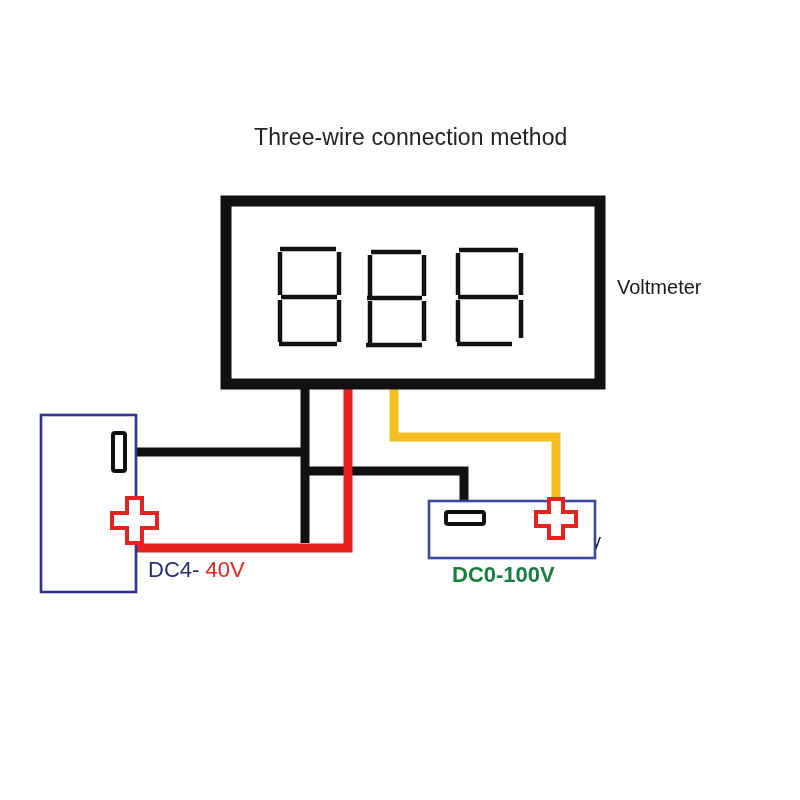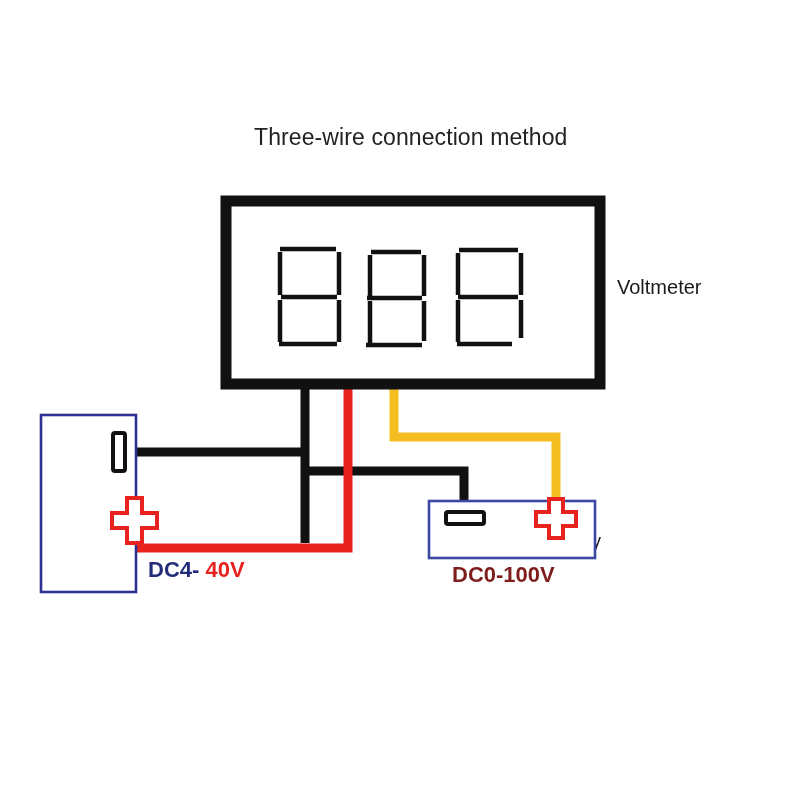--- a/index.html
+++ b/index.html
@@ -12,24 +12,24 @@
 
   #title{left:254px;top:124px;font-size:23px;color:#222;letter-spacing:.1px;}
   #voltmeter-label{left:617px;top:276px;font-size:20px;color:#1a1a1a;}
 
   #ps-name{position:absolute;left:78px;top:424px;width:150px;
     font-size:20px;color:#111;
     transform:rotate(90deg);transform-origin:0 0;}
 
   #tps-name{left:437px;top:531px;font-size:18px;color:#111;}
 
-  #dc440{left:148px;top:557px;font-size:22px;font-weight:bold;}
+  #dc440{left:148px;top:557px;font-size:22px;font-weight:normal;}
   #dc440 .a{color:#232d7a;}
   #dc440 .b{color:#e8221e;}
-  #dc0100{left:452px;top:562px;font-size:22px;font-weight:bold;color:#7f1d1d;}
+  #dc0100{left:452px;top:562px;font-size:22px;font-weight:bold;color:#15803d;}
 </style>
 </head>
 <body>
 
 <div id="stage">
 
   <div class="lbl" id="title">Three-wire connection method</div>
 
   <div class="lbl" id="voltmeter-label">Voltmeter</div>
 

